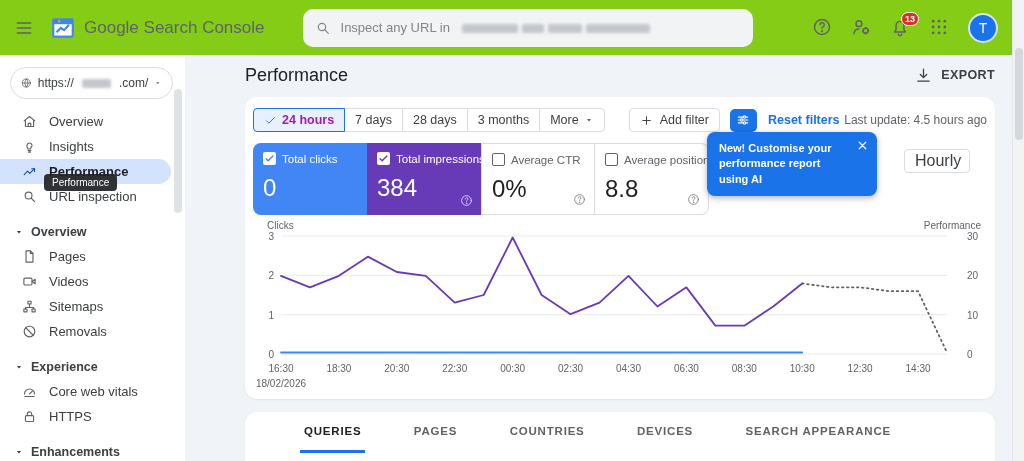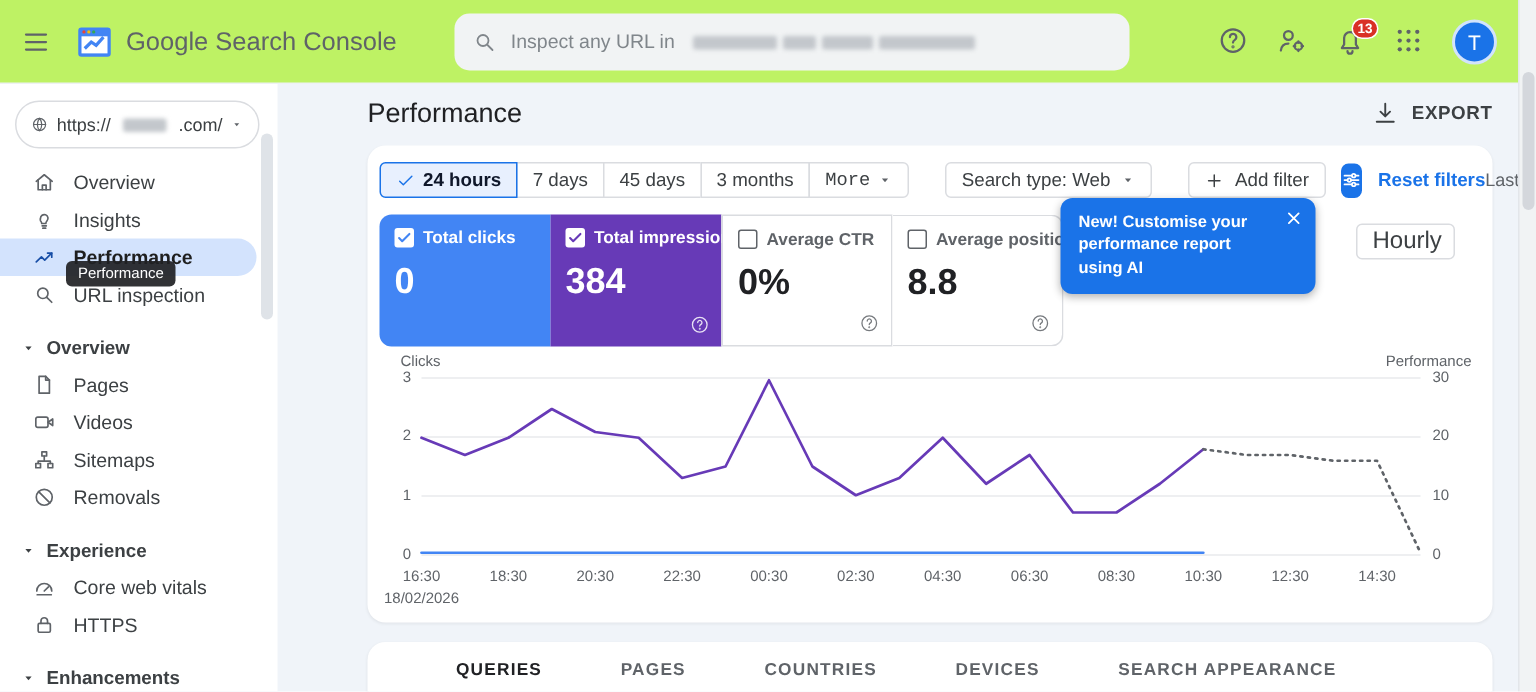--- a/index.html
+++ b/index.html
@@ -10,21 +10,21 @@
     position: relative;
     color: #202124;
   }
   .ic { width: 16px; height: 16px; stroke: currentColor; fill: none; stroke-width: 1.8; stroke-linecap: round; stroke-linejoin: round; display: block; }
   .caret { width: 10px; height: 10px; }
   .caret path { fill: currentColor; stroke: none; }
 
   
   .header {
     position: absolute; top: 0; left: 0; right: 12px; height: 56px;
-    background: #bef264; display: flex; align-items: center; z-index: 6;
+    background: #84cc16; display: flex; align-items: center; z-index: 6;
     border-bottom: 1px solid #eef1f4;
   }
   .menu-btn { width: 48px; height: 48px; display: flex; align-items: center; justify-content: center; color: #5f6368; cursor: pointer; }
   .menu-btn .ic { width: 20px; height: 20px; }
   .logo-wrap { display: flex; align-items: center; gap: 8px; margin-left: 2px; }
   .app-title { font-size: 17px; color: #5f6368; white-space: nowrap; }
   .searchbar {
     margin-left: 38px; width: 450px; height: 38px; background: #f1f3f4;
     border-radius: 10px; display: flex; align-items: center; padding: 0 12px;
     color: #80868b; font-size: 13px; gap: 10px; cursor: text;
@@ -82,41 +82,41 @@
 
   
   .filters { display: flex; align-items: center; font-size: 12.5px; height: 26px; }
   .date-tabs { display: flex; }
   .date-tab {
     border: 1px solid #dadce0; background: #fff; color: #3c4043; height: 24px;
     display: flex; align-items: center; gap: 5px; padding: 0 10px; margin-left: -1px; cursor: pointer;
     white-space: nowrap;
   }
   .date-tab:first-child { border-radius: 4px 0 0 4px; margin-left: 0; }
-  .date-tab:last-child { border-radius: 0 4px 4px 0; font-family: Liberation Mono, monospace; }
-  .date-tab.selected { background: #e8f0fe; border-color: #1a73e8; color: #0f172a; font-weight: bold; z-index: 1; position: relative; }
+  .date-tab:last-child { border-radius: 0 4px 4px 0; }
+  .date-tab.selected { background: #e8f0fe; border-color: #1a73e8; color: #a21caf; font-weight: bold; z-index: 1; position: relative; }
   .date-tab.selected .ic { width: 13px; height: 13px; color: #1a73e8; }
   .date-tab .caret { color: #5f6368; }
   .chip {
     border: 1px solid #dadce0; border-radius: 4px; background: #fff; height: 24px;
     display: flex; align-items: center; gap: 7px; padding: 0 10px; color: #3c4043; cursor: pointer;
     white-space: nowrap;
   }
   .chip .ic { width: 13px; height: 13px; }
   .tune-btn {
     width: 27px; height: 23px; background: #1a73e8; border-radius: 5px; margin-left: 10px;
     display: flex; align-items: center; justify-content: center; color: #fff; cursor: pointer;
   }
   .tune-btn .ic { width: 14px; height: 14px; stroke-width: 2; }
   .reset-link { color: #1a73e8; font-weight: bold; margin-left: 11px; cursor: pointer; white-space: nowrap; }
   .last-update { margin-left: auto; color: #5f6368; font-size: 12px; white-space: nowrap; }
 
   
   .metrics { display: flex; margin-top: 10px; }
-  .metric { width: 114px; height: 88px; padding: 9px 10px; position: relative; cursor: pointer; font-weight: bold; }
+  .metric { width: 114px; height: 72px; padding: 9px 10px; position: relative; cursor: pointer; }
   .metric.c0 { background: #4285f4; color: #fff; border-radius: 8px 0 0 8px; }
   .metric.c1 { background: #673ab7; color: #fff; }
   .metric.white { background: #fff; border: 1px solid #dadce0; color: #202124; }
   .metric.white + .metric.white { border-left: none; }
   .metric.c3 { border-radius: 0 8px 8px 0; }
   .metric-top { display: flex; align-items: center; gap: 6px; font-size: 11.5px; white-space: nowrap; }
   .metric.white .metric-top { color: #5f6368; }
   .cbx { width: 13px; height: 13px; border-radius: 2px; background: #fff; display: flex; align-items: center; justify-content: center; flex: none; }
   .cbx svg { width: 11px; height: 11px; stroke-width: 3; }
   .metric.c0 .cbx svg { color: #4285f4; }
@@ -139,21 +139,21 @@
 
   
   .chart-area { margin-top: 5px; padding: 0 4px; }
   .axis-captions { display: flex; justify-content: space-between; font-size: 10px; color: #5f6368; padding: 0 2px 5px 10px; }
   .chart-body { display: flex; }
   .ycol { position: relative; font-size: 10px; color: #5f6368; height: 118px; }
   .ycol.left { width: 24px; }
   .ycol.right { width: 36px; }
   .ycol span { position: absolute; transform: translateY(-50%); }
   .ycol.left span { right: 7px; }
-  .ycol.right span { left: 8px; }
+  .ycol.right span { left: 20px; }
   .plot { flex: 1; position: relative; }
   .plot svg { width: 100%; height: 118px; display: block; overflow: visible; }
   .x-axis { position: relative; height: 30px; margin: 7px 36px 0 24px; font-size: 10px; color: #5f6368; }
   .xlab { position: absolute; transform: translateX(-50%); text-align: center; white-space: nowrap; line-height: 1.5; }
 
   
   .table-card {
     background: #fff; border-radius: 12px 12px 0 0; margin-top: 13px; height: 60px;
     box-shadow: 0 1px 2px rgba(60,64,67,.08); display: flex; align-items: stretch;
     padding: 0 100px 0 55px;
@@ -373,37 +373,31 @@
         <div class="date-tab selected">
           <svg class="ic" viewBox="0 0 24 24">
               <path d="M4.5 12.5l4.5 4.5L19.5 6.5"></path>
             </svg>
           <span>24 hours</span>
         </div>
         <div class="date-tab">
             <span>7 days</span>
           </div>
         <div class="date-tab">
-            <span>45 days</span>
+            <span>28 days</span>
           </div>
         <div class="date-tab">
             <span>3 months</span>
           </div>
         <div class="date-tab">
           <span>More</span>
           <svg class="caret" viewBox="0 0 24 24">
               <path d="M7 9.5h10l-5 6z"></path>
             </svg>
         </div>
-      </div>
-      <div class="chip" style="margin-left:24px">
-        <span>Search type: Web</span>
-        <svg class="caret" style="color:#5f6368" viewBox="0 0 24 24">
-            <path d="M7 9.5h10l-5 6z"></path>
-          </svg>
       </div>
       <div class="chip" style="margin-left:24px">
         <svg class="ic" viewBox="0 0 24 24">
             <path d="M12 5v14M5 12h14"></path>
           </svg>
         <span>Add filter</span>
       </div>
       <div class="tune-btn">
         <svg class="ic" viewBox="0 0 24 24">
             <path d="M4 7h8M17 7h3M4 17h8M17 17h3M4 12h3M12 12h8"></path>

